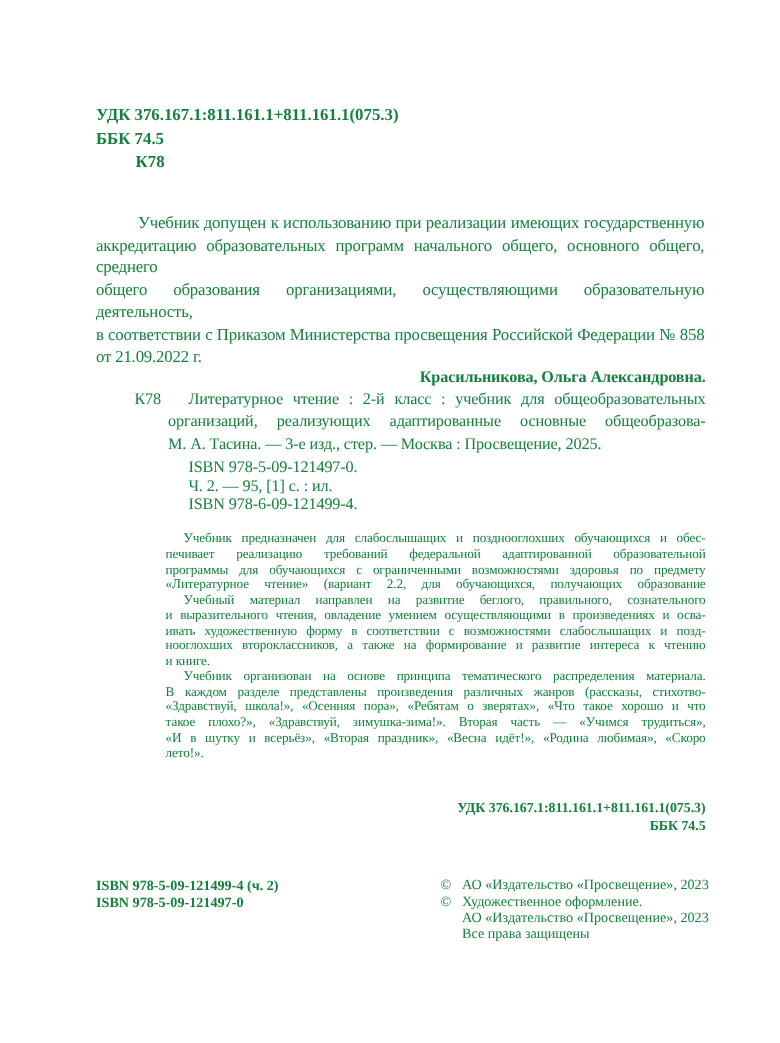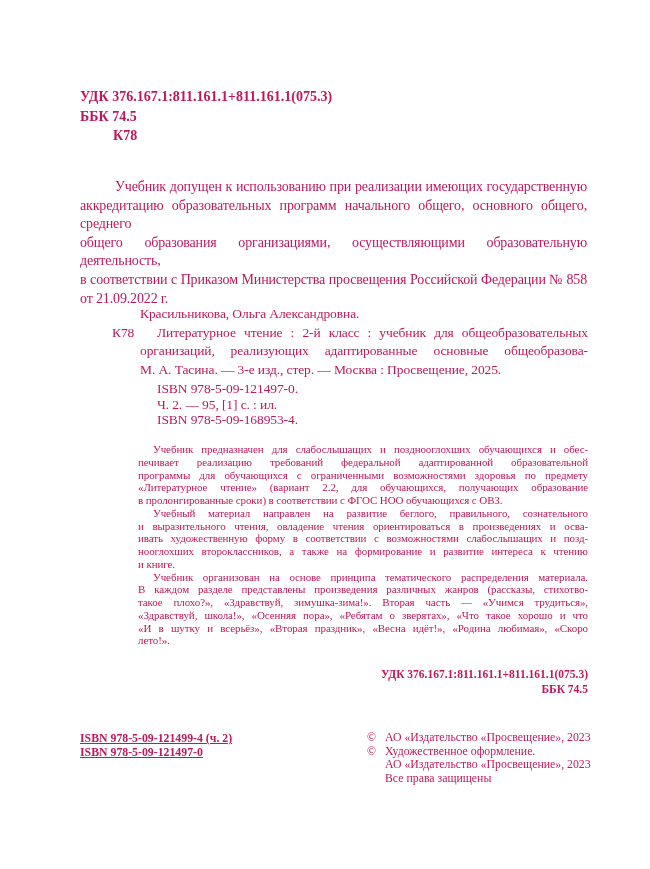--- a/index.html
+++ b/index.html
@@ -1,50 +1,50 @@
 <!DOCTYPE html>
 <html><head>
 <meta charset="utf-8">
 <style>
   html,body{margin:0;padding:0;background:#ffffff;}
   .page{
     position:relative;width:650px;height:869px;background:#ffffff;
-    color:#be185d;font-family:"Liberation Serif","DejaVu Serif",serif;
+    color:#15803d;font-family:"Liberation Serif","DejaVu Serif",serif;
     overflow:hidden;
   }
   
   .jline{text-align:justify;text-align-last:justify;text-justify:inter-word;}
   .jline.jlast{text-align-last:left;}
   .jline.jfirst{text-indent:15px;}
 
   .top-codes{position:absolute;top:87px;left:80px;font-size:14px;line-height:19.5px;font-weight:bold;}
   .top-codes .code{margin-left:33px;}
 
   .accreditation{position:absolute;top:163px;left:80px;width:507px;
     font-size:14px;line-height:18.6px;letter-spacing:-0.15px;margin-top:15px;}
   .accreditation .jline.jfirst{text-indent:35px;}
 
   .author-block{position:absolute;top:305px;left:140px;width:448px;
     font-size:13.5px;line-height:18.7px;letter-spacing:-0.1px;}
-  .author-name{font-weight:normal;}
+  .author-name{font-weight:bold;text-align:right;}
   .biblio{position:relative;}
   .biblio .jline.jfirst{text-indent:17px;}
   .biblio-code{position:absolute;left:-28px;top:0;}
   .isbn-block{margin-left:17px;margin-top:1px;line-height:15.8px;}
   .isbn-block .jline{text-align:center;text-align-last:left;}
 
   .annotation{position:absolute;top:443px;left:138px;width:450px;
     font-size:11px;line-height:12.75px;letter-spacing:-0.1px;}
 
   .bottom-codes{position:absolute;top:667px;left:80px;width:508px;
     text-align:right;font-weight:bold;font-size:11.5px;line-height:14.5px;}
 
   .footer{position:absolute;top:731px;left:0;width:650px;font-size:11.8px;line-height:13.6px;}
   .footer-isbns{position:absolute;left:80px;top:1px;font-weight:bold;}
-  .footer-isbns .jline{text-align:left;text-align-last:left;text-decoration:underline;}
+  .footer-isbns .jline{text-align:left;text-align-last:left;}
   .copyrights{position:absolute;left:367px;top:0;}
   .crow{display:flex;}
   .csym{width:18px;flex:0 0 18px;}
   .ctxt{flex:1;}
 </style>
 </head>
 <body>
 
 <div class="page">
 
@@ -68,44 +68,43 @@
       <span class="biblio-code">К78</span>
       <div>
           <div class="jline jfirst">Литературное чтение : 2-й класс : учебник для общеобразовательных</div>
           <div class="jline">организаций, реализующих адаптированные основные общеобразова-</div>
           <div class="jline jlast">М. А. Тасина. — 3-е изд., стер. — Москва : Просвещение, 2025.</div>
         </div>
     </div>
     <div class="isbn-block">
         <div class="jline">ISBN 978-5-09-121497-0.</div>
         <div class="jline">Ч. 2. — 95, [1] с. : ил.</div>
-        <div class="jline jlast">ISBN 978-5-09-168953-4.</div>
+        <div class="jline jlast">ISBN 978-6-09-121499-4.</div>
       </div>
   </div>
 
   <div class="annotation">
       <div class="para">
         <div class="jline jfirst">Учебник предназначен для слабослышащих и позднооглохших обучающихся и обес-</div>
         <div class="jline">печивает реализацию требований федеральной адаптированной образовательной</div>
         <div class="jline">программы для обучающихся с ограниченными возможностями здоровья по предмету</div>
         <div class="jline">«Литературное чтение» (вариант 2.2, для обучающихся, получающих образование</div>
-        <div class="jline jlast">в пролонгированные сроки) в соответствии с ФГОС НОО обучающихся с ОВЗ.</div>
       </div>
       <div class="para">
         <div class="jline jfirst">Учебный материал направлен на развитие беглого, правильного, сознательного</div>
-        <div class="jline">и выразительного чтения, овладение чтения ориентироваться в произведениях и осва-</div>
+        <div class="jline">и выразительного чтения, овладение умением осуществляющими в произведениях и осва-</div>
         <div class="jline">ивать художественную форму в соответствии с возможностями слабослышащих и позд-</div>
         <div class="jline">нооглохших второклассников, а также на формирование и развитие интереса к чтению</div>
         <div class="jline jlast">и книге.</div>
       </div>
       <div class="para">
         <div class="jline jfirst">Учебник организован на основе принципа тематического распределения материала.</div>
         <div class="jline">В каждом разделе представлены произведения различных жанров (рассказы, стихотво-</div>
+        <div class="jline">«Здравствуй, школа!», «Осенняя пора», «Ребятам о зверятах», «Что такое хорошо и что</div>
         <div class="jline">такое плохо?», «Здравствуй, зимушка-зима!». Вторая часть — «Учимся трудиться»,</div>
-        <div class="jline">«Здравствуй, школа!», «Осенняя пора», «Ребятам о зверятах», «Что такое хорошо и что</div>
         <div class="jline">«И в шутку и всерьёз», «Вторая праздник», «Весна идёт!», «Родина любимая», «Скоро</div>
         <div class="jline jlast">лето!».</div>
       </div>
     </div>
 
   <div class="bottom-codes">
     <div>УДК 376.167.1:811.161.1+811.161.1(075.3)</div>
     <div>ББК 74.5</div>
   </div>
 

